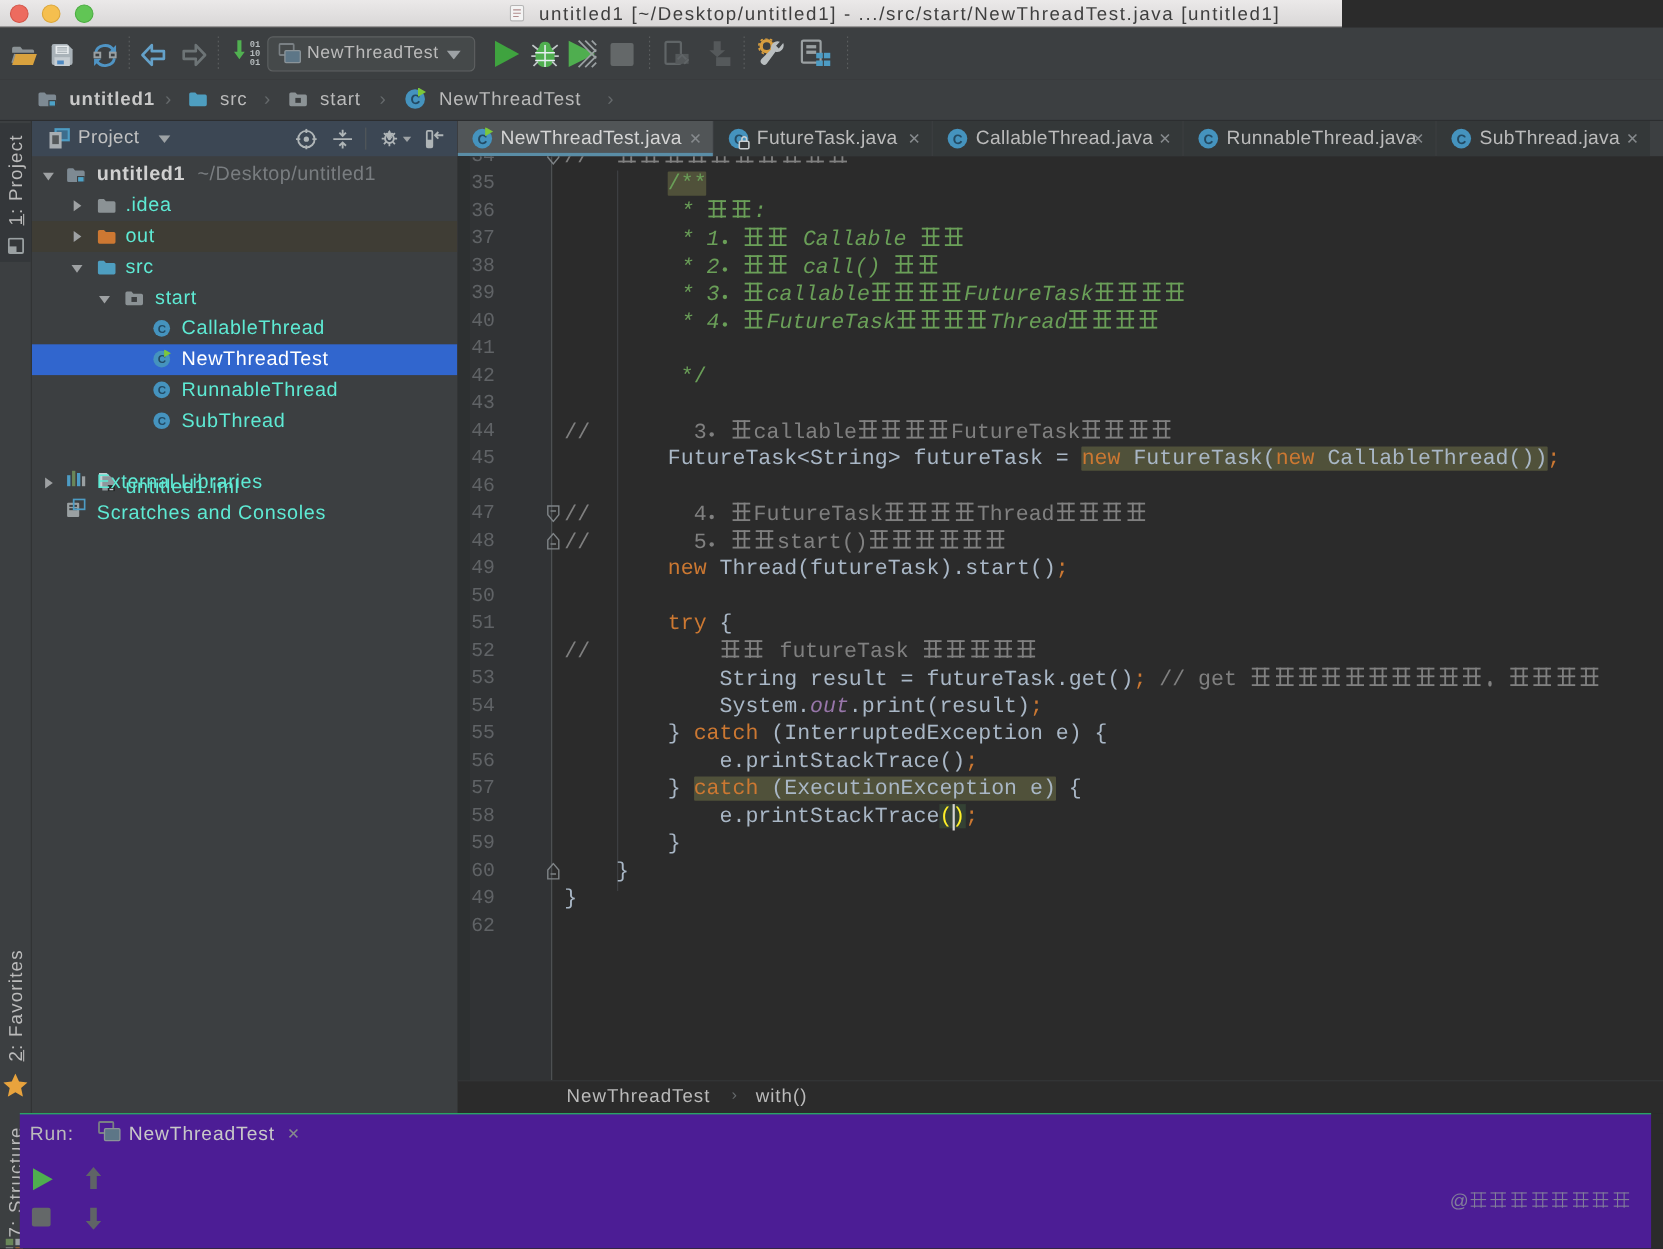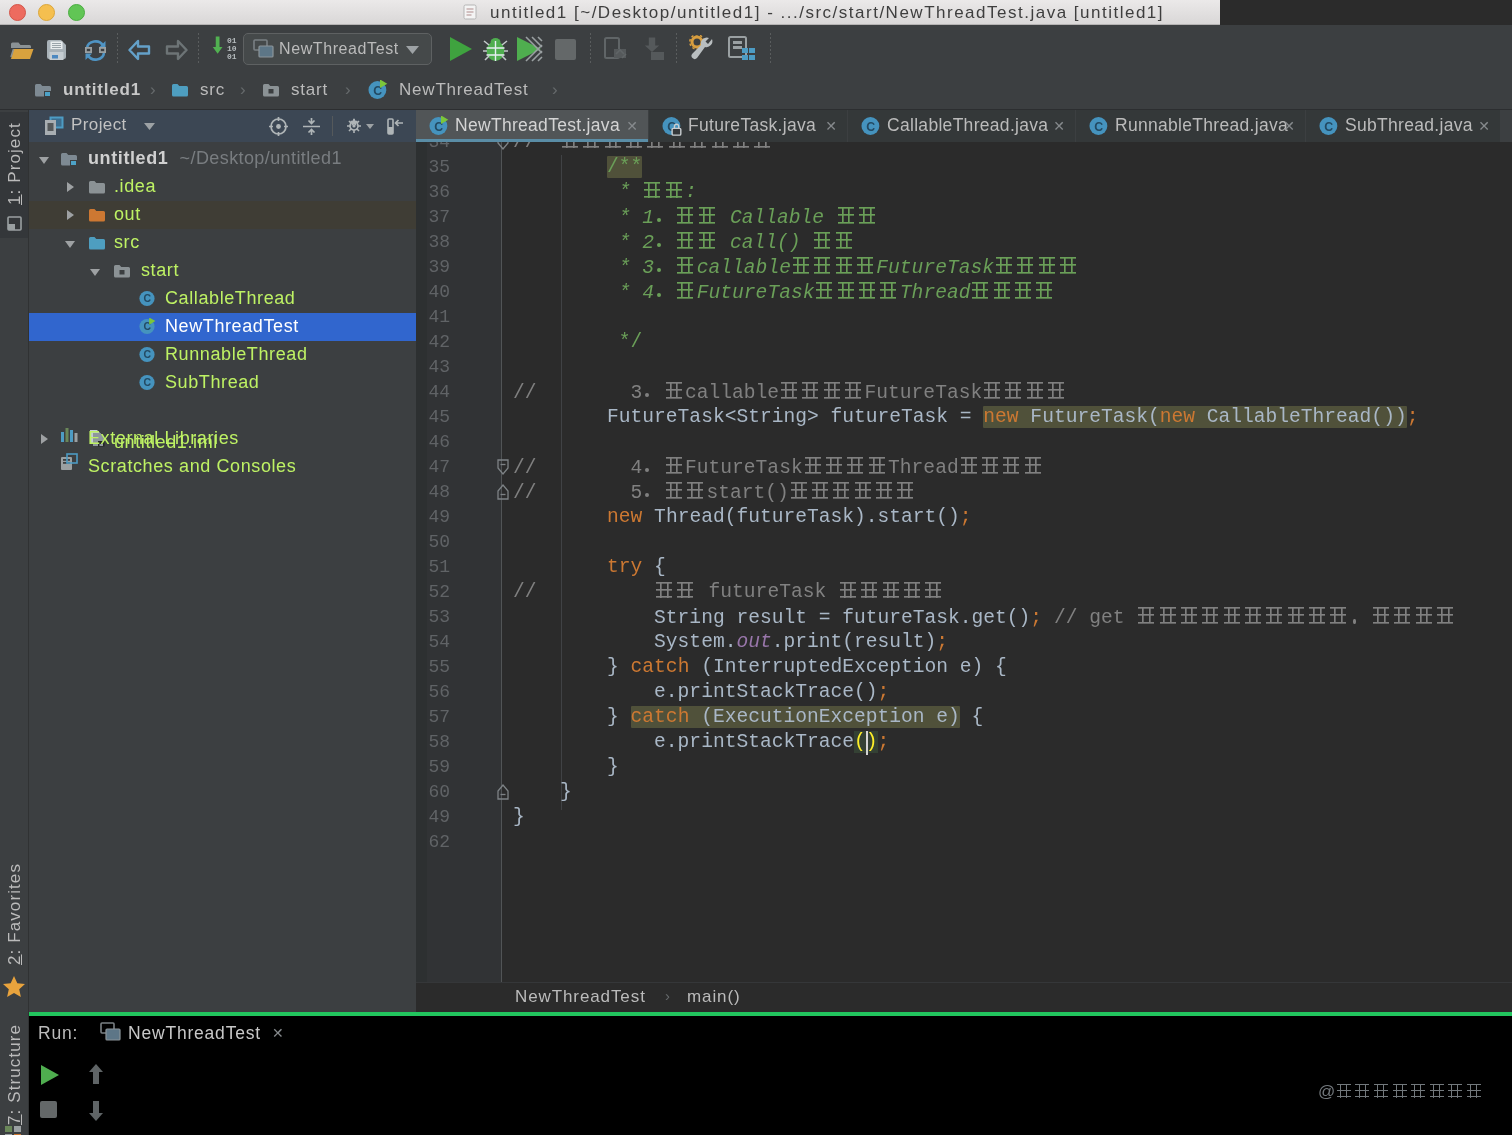--- a/index.html
+++ b/index.html
@@ -28,40 +28,40 @@
 #crumbs{position:absolute;left:0;top:72px;width:1512px;height:38px;background:#3c3f41;border-bottom:1px solid #2c2e30}
 .crumb{position:absolute;top:8px;font-size:17px;letter-spacing:.8px;color:#bbb;white-space:pre}
 .chev{position:absolute;top:8px;color:#666a6c;font-size:17px}
 
 #lstrip{position:absolute;left:0;top:110px;width:29px;height:1025px;background:#3c3f41;border-right:1px solid #303233;overflow:hidden}
 .vtext{position:absolute;color:#bbb;font-size:17px;letter-spacing:1.1px;white-space:pre;transform-origin:0 0;transform:rotate(-90deg)}
 
 #project{position:absolute;left:29px;top:110px;width:387px;height:902px;background:#3c3f41;overflow:hidden}
 #phead{position:absolute;left:0;top:0;width:387px;height:32px;background:#3c4754}
 .row{position:absolute;left:0;width:387px;height:28px}
-.rowtext{position:absolute;top:3px;font-size:18px;letter-spacing:.6px;color:#bef264;white-space:pre}
+.rowtext{position:absolute;top:3px;font-size:18px;letter-spacing:.6px;color:#5eead4;white-space:pre}
 
 #editor{position:absolute;left:416px;top:110px;width:1096px;height:902px;background:#2b2b2b;overflow:hidden}
 #tabs{position:absolute;left:0;top:0;width:1096px;height:32px;background:#3c3f41}
 .tab{position:absolute;top:0;height:32px;background:#343839}
 .tab .tlab{position:absolute;top:5px;font-size:17.5px;letter-spacing:.3px;color:#bbb;white-space:pre}
 .tab .x{position:absolute;top:8px;font-size:14px;color:#868a8d}
 #gutterbg{position:absolute;left:0;top:32px;width:86px;height:840px;background:#313335;border-right:1px solid #515456}
 .gn{position:absolute;left:0;width:34px;text-align:right;height:25px;line-height:25px;font-family:"Liberation Mono",monospace;font-size:18px;color:#606366}
 #codearea{position:absolute;left:0;top:32px;width:1096px;height:840px;overflow:hidden}
 .ln{position:absolute;left:97px;height:25px;line-height:25px;font-family:"Liberation Mono",monospace;font-size:19.6px;white-space:pre}
 .df{color:#a9b7c6}.kw{color:#cc7832}.cm{color:#808080}.dc{color:#6a9f58}.it{font-style:italic}.fl{color:#9876aa;font-style:italic}
 .hl{background:#50513a;border-radius:1px}
 .br{color:#ffef28;background:#344134}
 #indent1{position:absolute;left:145px;top:13px;width:1px;height:655px;background:#404245}
 #caret{position:absolute;left:450px;top:589px;width:1.5px;height:24px;background:#d4d4d4}
 
 #efoot{position:absolute;left:0;top:872px;width:1096px;height:30px;background:#2b2b2b;border-top:1px solid #353739}
 
-#run{position:absolute;left:29px;top:1012px;width:1483px;height:123px;background:#000000;border-top:4px solid #22c55e}
+#run{position:absolute;left:18px;top:1012px;width:1483px;height:123px;background:#4c1d95;border-top:1px solid #22c55e}
 #rconsole{position:absolute;left:102px;top:39px;width:1381px;height:84px;background:#2b2b2b}
 .conline{position:absolute;left:9px;font-family:"Liberation Mono",monospace;font-size:17.1px;white-space:pre;height:22px;line-height:22px}
 </style></head><body>
 <div id="app">
 
 <div id="titlebar">
 <div class="tl" style="left:9px;background:#ed6b5f;border:0.5px solid #d35549"></div>
 <div class="tl" style="left:38px;background:#f5bf4f;border:0.5px solid #dba63a"></div>
 <div class="tl" style="left:68px;background:#61c555;border:0.5px solid #4aad41"></div>
 <svg width="14" height="16" viewBox="0 0 14 16" style="position:absolute;left:463px;top:4px">
@@ -468,21 +468,21 @@
         <div class="ln" style="top:563px"><span class="df">        } </span><span class="hl"><span class="kw">catch</span><span class="df"> (ExecutionException e)</span></span><span class="df"> {</span></div>
         <div class="ln" style="top:588px"><span class="df">            e.printStackTrace</span><span class="br">()</span><span class="kw">;</span></div>
         <div class="ln" style="top:613px"><span class="df">        }</span></div>
         <div class="ln" style="top:638px"><span class="df">    }</span></div>
         <div class="ln" style="top:663px"><span class="df">}</span></div>
 <div id="caret"></div>
 </div>
 <div id="efoot">
 <div class="abs" style="left:99px;top:4px;font-size:17px;letter-spacing:.9px;color:#bbb">NewThreadTest</div>
 <div class="abs" style="left:249px;top:4px;color:#666a6c;font-size:15px">›</div>
-<div class="abs" style="left:271px;top:4px;font-size:17px;letter-spacing:.9px;color:#bbb">main()</div>
+<div class="abs" style="left:271px;top:4px;font-size:17px;letter-spacing:.9px;color:#bbb">with()</div>
 </div>
 </div>
 <div id="run">
 <div class="abs" style="left:9px;top:7px;font-size:17.5px;letter-spacing:.8px;color:#bbb">Run:</div>
 <svg width="22" height="20" viewBox="0 0 22 20" style="position:absolute;left:71px;top:6px">
         <rect x="1" y="1" width="13" height="10" rx="1" fill="none" stroke="#7a8084" stroke-width="1.6"></rect>
         <rect x="6" y="7" width="14" height="11" rx="1" fill="#5d7687" stroke="#8b9499" stroke-width="1.2"></rect>
       </svg>
 <div class="abs" style="left:99px;top:7px;font-size:17.5px;letter-spacing:.8px;color:#c8c8c8">NewThreadTest</div>
 <div class="abs" style="left:243px;top:9px;font-size:14px;color:#868a8d">✕</div>

